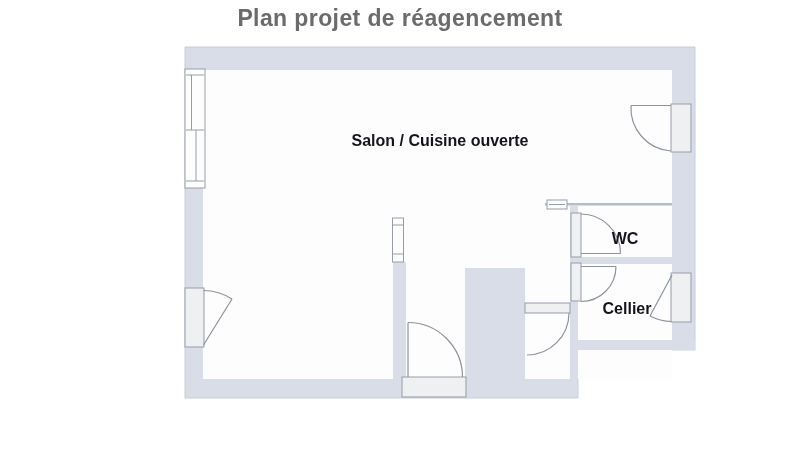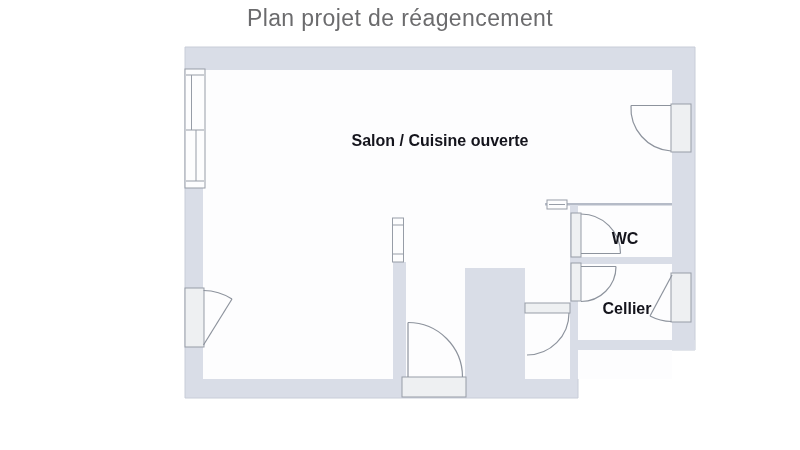--- a/index.html
+++ b/index.html
@@ -6,21 +6,21 @@
   .page{
     position:relative;
     width:800px;height:450px;
     background:var(--background,#fff);
     overflow:hidden;
     font-family:"Liberation Sans",sans-serif;
   }
   .title{
     position:absolute;top:5px;left:0;width:100%;
     text-align:center;
-    font-size:23px;font-weight:400;letter-spacing:0.4px;
+    font-size:23px;font-weight:700;letter-spacing:0.4px;
     color:var(--title_text,#6b6b6d);
   }
   svg.plan{position:absolute;top:0;left:0;}
   .wall{fill:var(--wall,#d9dde7);}
   .wall-outline{fill:var(--wall,#d9dde7);stroke:var(--outline,#c8cdd8);stroke-width:1;}
   .wall-line{fill:var(--wall_thin,#b5bbc7);}
   .room{fill:var(--room,#fdfdfe);}
   .win{fill:var(--room,#fdfdfe);stroke:var(--frame_stroke,#979da7);stroke-width:1;}
   .win-line{fill:none;stroke:var(--frame_stroke,#979da7);stroke-width:1;}
   .frame{fill:var(--frame_fill,#eef0f2);stroke:var(--frame_stroke,#979da7);stroke-width:1;}

